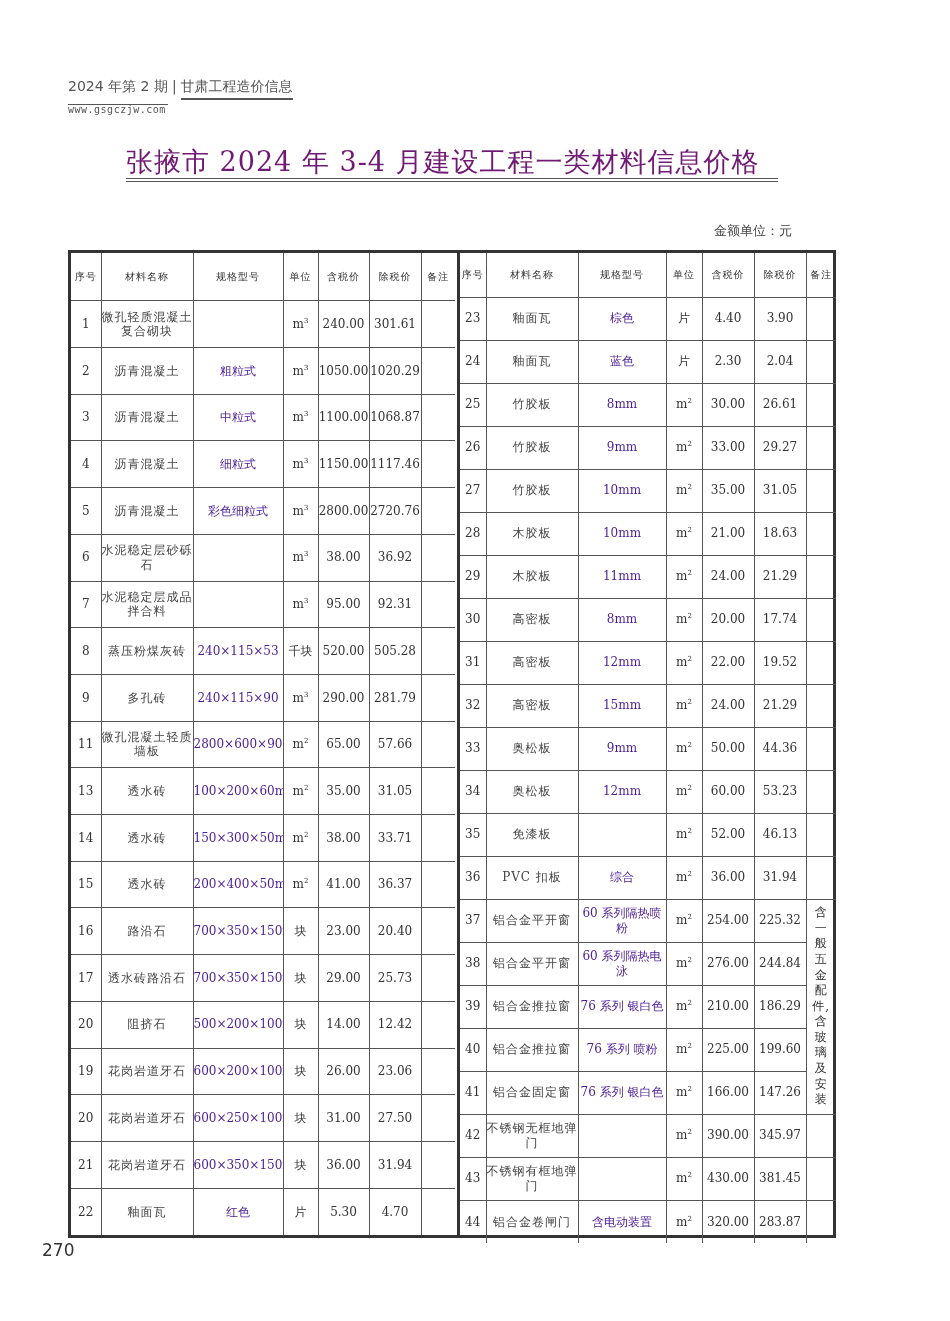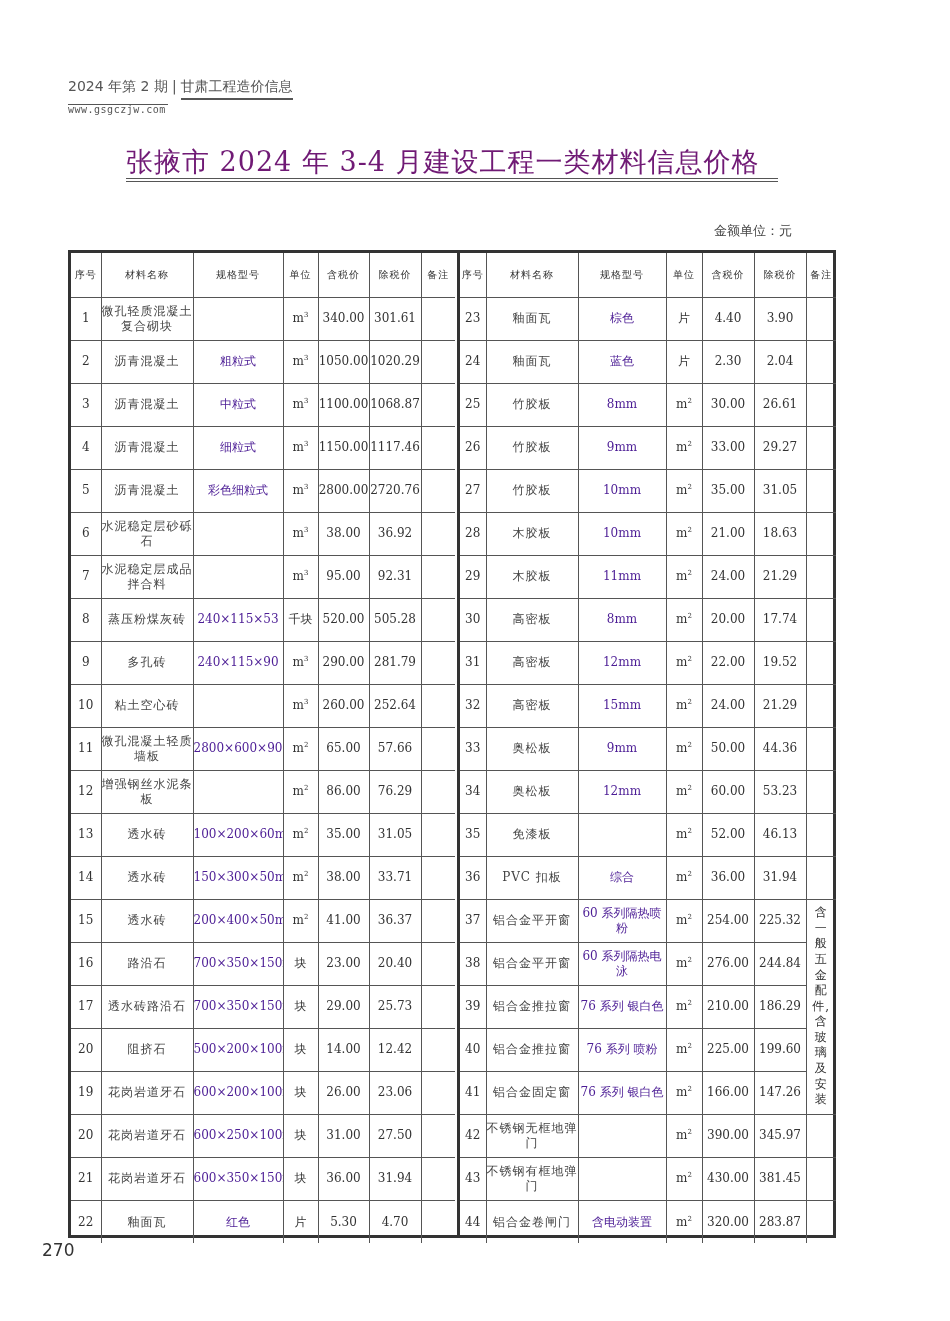--- a/index.html
+++ b/index.html
@@ -75,21 +75,21 @@
             <th>单位</th>
             <th>含税价</th>
             <th>除税价</th>
             <th>备注</th>
           </tr>
           <tr class="row">
             <td class="num">1</td>
             <td class="name">微孔轻质混凝土复合砌块</td>
             <td class="spec"></td>
             <td class="unit"><span>m</span><sup>3</sup></td>
-            <td class="num">340.00</td>
+            <td class="num">240.00</td>
             <td class="num">301.61</td>
             <td></td>
           </tr>
           <tr class="row">
             <td class="num">2</td>
             <td class="name">沥青混凝土</td>
             <td class="spec">粗粒式</td>
             <td class="unit"><span>m</span><sup>3</sup></td>
             <td class="num">1050.00</td>
             <td class="num">1020.29</td>
@@ -152,44 +152,26 @@
           <tr class="row">
             <td class="num">9</td>
             <td class="name">多孔砖</td>
             <td class="spec">240×115×90</td>
             <td class="unit"><span>m</span><sup>3</sup></td>
             <td class="num">290.00</td>
             <td class="num">281.79</td>
             <td></td>
           </tr>
           <tr class="row">
-            <td class="num">10</td>
-            <td class="name">粘土空心砖</td>
-            <td class="spec"></td>
-            <td class="unit"><span>m</span><sup>3</sup></td>
-            <td class="num">260.00</td>
-            <td class="num">252.64</td>
-            <td></td>
-          </tr>
-          <tr class="row">
             <td class="num">11</td>
             <td class="name">微孔混凝土轻质墙板</td>
             <td class="spec">2800×600×90</td>
             <td class="unit"><span>m</span><sup>2</sup></td>
             <td class="num">65.00</td>
             <td class="num">57.66</td>
-            <td></td>
-          </tr>
-          <tr class="row">
-            <td class="num">12</td>
-            <td class="name">增强钢丝水泥条板</td>
-            <td class="spec"></td>
-            <td class="unit"><span>m</span><sup>2</sup></td>
-            <td class="num">86.00</td>
-            <td class="num">76.29</td>
             <td></td>
           </tr>
           <tr class="row">
             <td class="num">13</td>
             <td class="name">透水砖</td>
             <td class="spec">100×200×60mm</td>
             <td class="unit"><span>m</span><sup>2</sup></td>
             <td class="num">35.00</td>
             <td class="num">31.05</td>
             <td></td>

